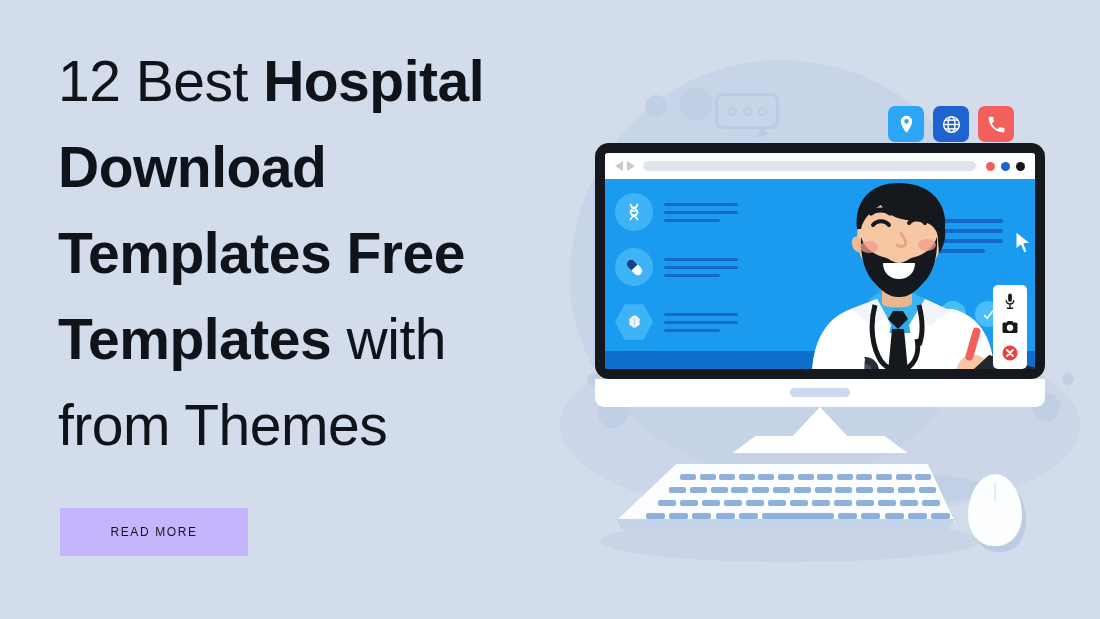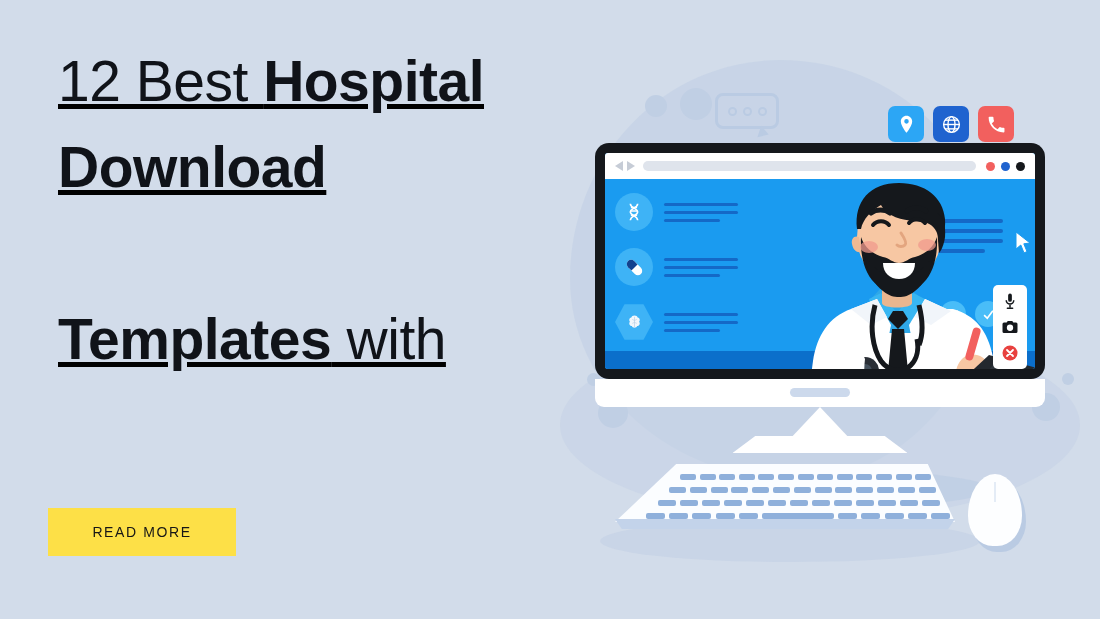--- a/index.html
+++ b/index.html
@@ -9,38 +9,38 @@
     font-family:"Liberation Sans", sans-serif;
     position:relative;
   }
   .banner {
     position:absolute; left:0; top:0; width:1100px; height:619px;
     background:#d2dcea; overflow:hidden;
   }
 
   
   .text-col {
-    position:absolute; left:58px; top:38px; width:520px;text-decoration:underline;
+    position:absolute; left:58px; top:38px; width:520px;
   }
   .headline {
     font-size:57px;
     line-height:86px;
     color:#101319;
     letter-spacing:-0.5px;
     font-weight:300;
   }
   .headline .b { font-weight:700; }
   .headline .l { font-weight:300; }
 
   .read-more {
-    position:absolute; left:48px; top:508px;
+    position:absolute; left:60px; top:508px;
     width:188px; height:48px;
-    background:#fde047;
+    background:#c4b5fd;
     color:#161616;
-    font-size:14px;
+    font-size:12px;
     letter-spacing:1.6px;
     display:flex; align-items:center; justify-content:center;
     border:none; cursor:pointer;
     font-family:"Liberation Sans", sans-serif;
   }
 
   
   .illus { position:absolute; left:540px; top:0; width:560px; height:619px; }
 
   .blob {
@@ -217,22 +217,23 @@
 </style>
 </head>
 <body>
 
 <div class="banner">
 
   <div class="text-col">
     <div class="headline">
       <span class="l">12 Best </span><span class="b">Hospital</span><br>
       <span class="b">Download</span><br>
-      <br>
+      <span class="b">Templates Free</span><br>
       <span class="b">Templates</span><span class="l"> with</span><br>
+      <span class="l">from Themes</span>
     </div>
   </div>
 
   <button class="read-more">READ MORE</button>
 
   <div class="illus">
 
     <div class="blob"></div>
     <div class="blob2"></div>
     <div class="shadow-ellipse"></div>

